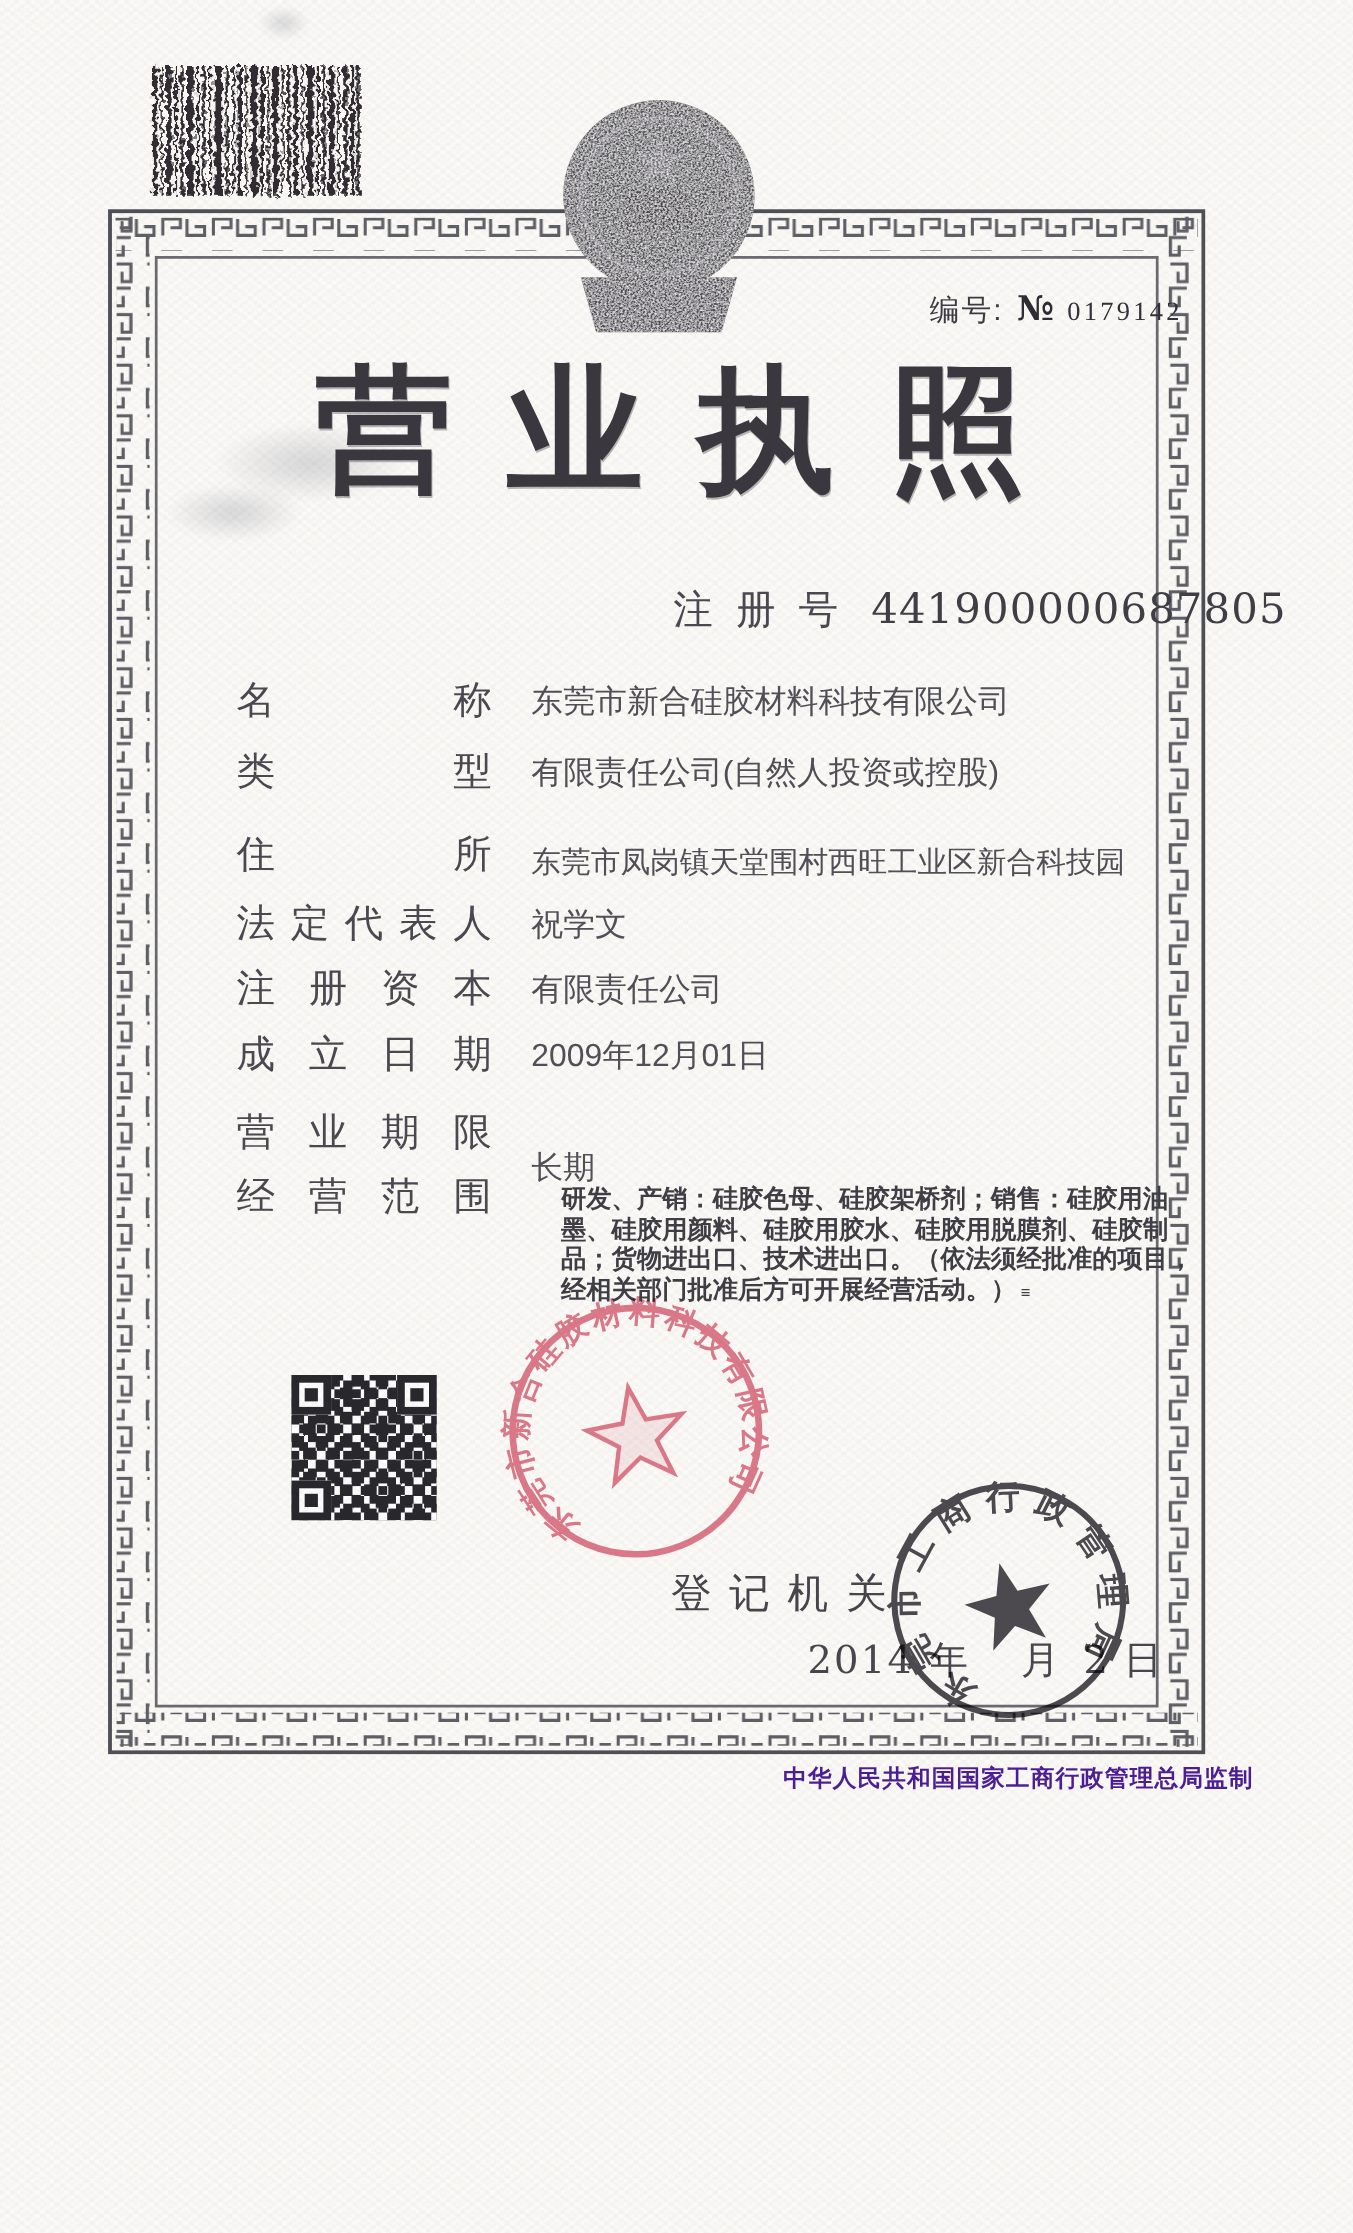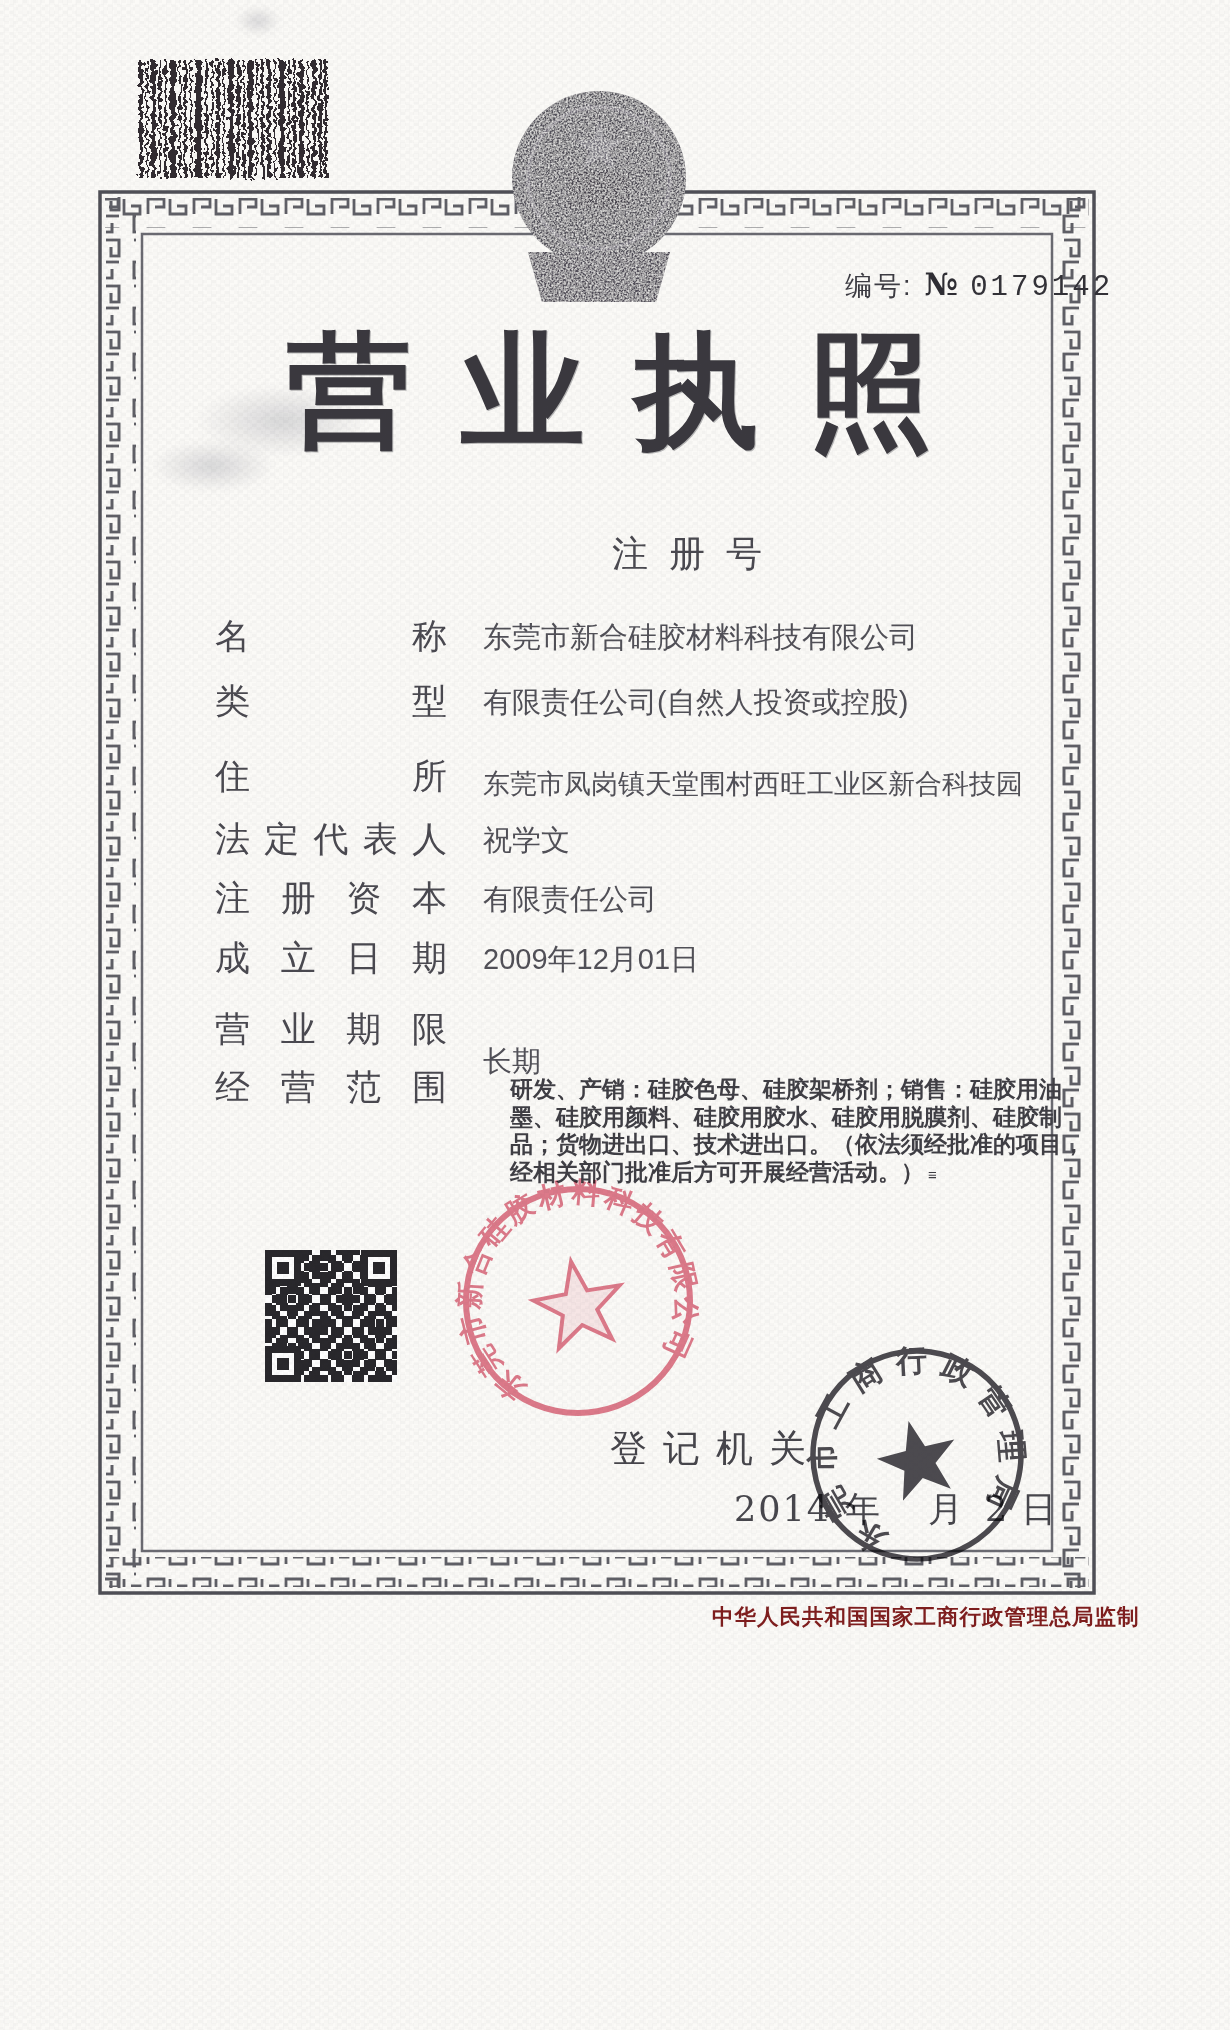--- a/index.html
+++ b/index.html
@@ -10,21 +10,21 @@
   .noise{position:absolute;inset:0;pointer-events:none;opacity:.55;
     background:
       repeating-conic-gradient(rgba(70,70,80,.045) 0 25%, transparent 0 50%) 0 0/9px 7px,
       repeating-conic-gradient(transparent 0 25%, rgba(80,80,92,.035) 0 50%) 3px 5px/13px 11px;}
   .smudge{position:absolute;border-radius:50%;filter:blur(3px);
     background:radial-gradient(closest-side,rgba(95,95,110,.22),rgba(95,95,110,0));}
   
   .serial{left:845px;top:252px;display:flex;align-items:baseline;gap:12px;}
   .serial .lab{font-size:27px;color:#3c3b42;letter-spacing:2px;}
   .serial .no{font-family:"DejaVu Serif",serif;font-weight:bold;font-size:31px;color:#2e2d33;}
-  .serial .num{font-family:Liberation Mono, monospace;font-size:29px;letter-spacing:3px;color:#323137;margin-top:19px;}
+  .serial .num{font-family:Liberation Serif, serif;font-size:24px;letter-spacing:3px;color:#323137;margin-top:19px;}
   
   .title{left:287px;top:318px;width:645px;font-size:124px;line-height:150px;font-weight:900;
          font-family:"Liberation Serif",serif;color:#3a383e;
          text-shadow:1px 1px 0 rgba(58,56,62,.35);}
   [data-justify]{display:flex;justify-content:space-between;}
   
   .regrow{left:612px;top:530px;display:flex;align-items:baseline;}
   .reglabel{width:150px;font-size:36px;color:#4a4950;}
   .regnum{margin-left:30px;font-family:"DejaVu Serif",serif;font-size:38px;letter-spacing:1px;color:#3f3e45;}
   
@@ -42,21 +42,21 @@
   .qf>div{position:absolute;left:5px;top:5px;width:12px;height:12px;background:#17161a;}
   .qf.tl{left:0;top:0}.qf.tr{right:0;top:0}.qf.bl{left:0;bottom:0}
   
   .authority{left:610px;top:1424px;width:196px;font-size:37px;color:#46454b;}
   .dateline{left:734px;top:1486px;display:flex;align-items:baseline;
             font-family:"DejaVu Serif",serif;font-size:35px;color:#47464c;}
   .dateline .sp48{width:48px}.dateline .sp22{width:22px}
   .dateline .yr{letter-spacing:2px}.dateline .u{margin-left:14px}
   
   .f-left{left:105px;top:1606px;font-family:"DejaVu Sans Mono",monospace;font-size:19px;color:#55545b;}
-  .f-right{left:712px;top:1602px;font-size:21.5px;font-weight:600;letter-spacing:1px;color:#7f1d1d;}
+  .f-right{left:712px;top:1602px;font-size:21.5px;font-weight:600;letter-spacing:1px;color:#4c1d95;}
   svg text{user-select:none;}
 </style>
 </head>
 <body>
 
 <div class="canvas">
 
   <svg class="abs" style="left:133px;top:56px" width="196" height="130" viewBox="0 0 196 130">
     <defs>
       <filter id="bn">
@@ -158,20 +158,21 @@
       <span>执</span>
       <span>照</span>
     </div>
 
   <div class="abs regrow">
     <span class="reglabel" data-justify="">
         <span>注</span>
         <span>册</span>
         <span>号</span>
       </span>
+    <span class="regnum">441900000687805</span>
   </div>
 
   <div>
     <div class="flabel" style="top:613px" data-justify="">
         <span>名</span>
         <span>称</span>
       </div>
     <div class="fvalue" style="top:618px">东莞市新合硅胶材料科技有限公司</div>
   </div>
   <div>

